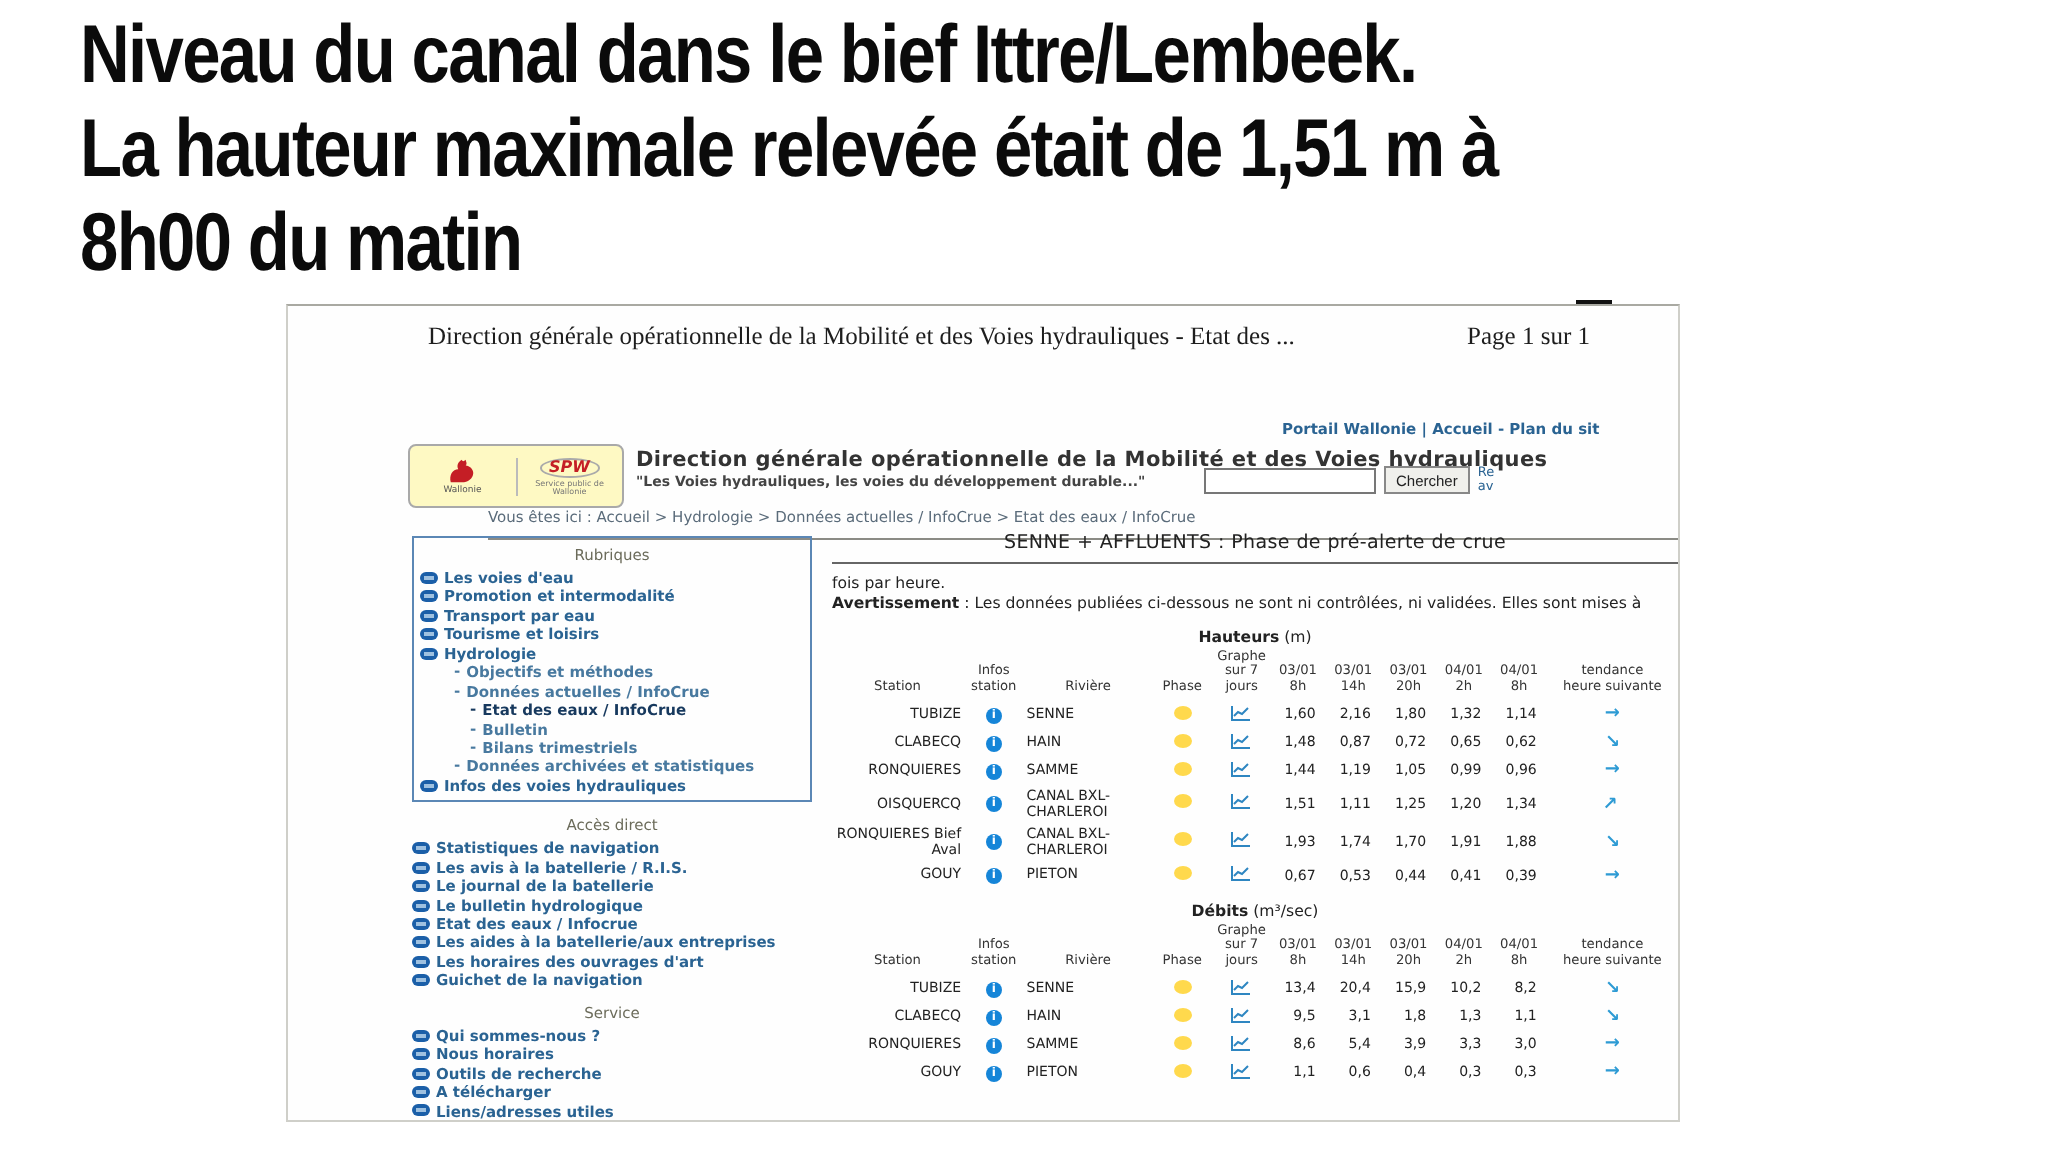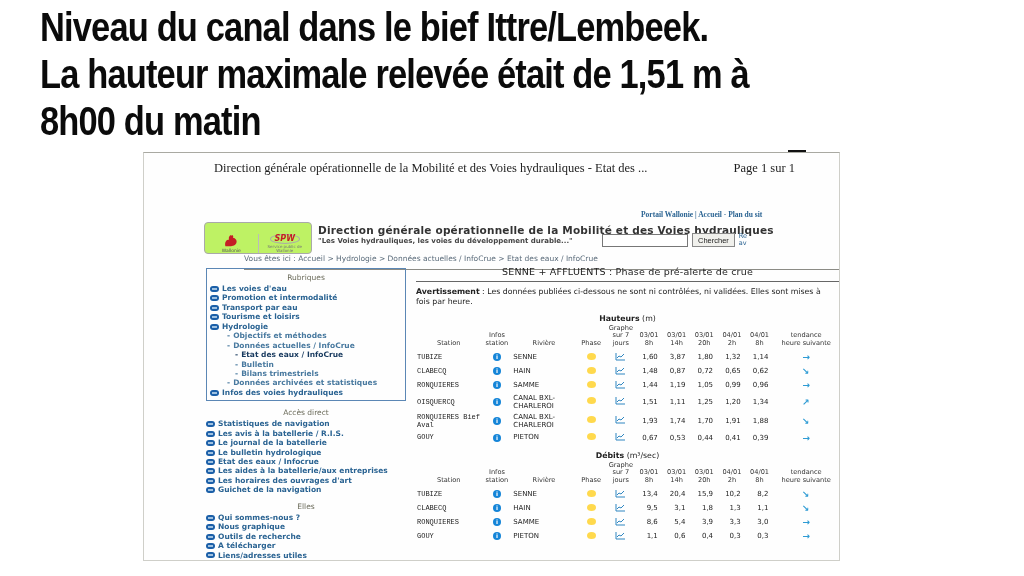--- a/index.html
+++ b/index.html
@@ -14,23 +14,23 @@
   .black-mark{left:788px;top:150px;width:18px;height:9px;background:#111;}
 
   
   .doc{left:143px;top:152px;width:695px;height:407px;background:#fefefe;
     border:1px solid #cfcfc9;border-top:1px solid #a9a9a2;overflow:hidden;}
   .doc-header{margin:8px 44px 0 70px;font-family:"Liberation Serif",serif;
     font-size:12.5px;color:#1d1d1d;display:flex;justify-content:space-between;white-space:nowrap;}
 
   .site{position:relative;width:695px;height:360px;margin-top:10px;font-size:8px;color:#333;}
   .portal-links{position:absolute;left:497px;top:24px;white-space:nowrap;
-    color:var(--link);font-size:7.5px;font-weight:bold;font-family:Liberation Serif, serif;}
-  .logo-box{position:absolute;left:60px;top:36px;width:106px;height:30px;background:#bef264;
-    border:1px solid #a9a9a9;border-radius:4px;display:flex;align-items:flex-end;}
+    color:var(--link);font-size:7.5px;font-weight:bold;}
+  .logo-box{position:absolute;left:60px;top:36px;width:106px;height:30px;background:#fef9c3;
+    border:1px solid #a9a9a9;border-radius:4px;display:flex;align-items:center;}
   .logo-cell{flex:1;display:flex;flex-direction:column;align-items:center;justify-content:center;line-height:1;}
   .logo-cell+.logo-cell{border-left:1px solid #bbb;}
   .wallonie-label{font-size:4.5px;color:#555;margin-top:1px;}
   .spw-text{font-style:italic;font-weight:bold;color:var(--red);font-size:8px;
     border:1px solid #aaa;border-radius:50%;padding:0 4px;}
   .spw-sub{font-size:4px;color:#777;margin-top:1px;text-align:center;}
   .site-title{position:absolute;left:174px;top:38px;font-weight:bold;font-size:10.5px;color:#333;
     white-space:nowrap;letter-spacing:.2px;}
   .site-tagline{position:absolute;left:174px;top:51px;font-weight:bold;font-size:7px;color:#444;white-space:nowrap;}
   .search-wrap{position:absolute;left:458px;top:47px;display:flex;align-items:center;}
@@ -63,21 +63,21 @@
   .sector-l2{font-size:9.5px;letter-spacing:.2px;}
   .main hr{border:none;border-top:1px solid #666;margin:3px 0 5px 0;}
   .warn,.hint{font-size:7.8px;color:#222;line-height:1.3;white-space:nowrap;overflow:hidden;}
   .hint{margin-top:5px;}
   .tbl-title{text-align:center;font-size:7.8px;color:#222;margin-top:6px;}
   .tbl-title b{font-weight:bold;}
   table{width:100%;border-collapse:collapse;table-layout:fixed;color:#222;}
   th{font-weight:normal;color:#333;font-size:6.6px;line-height:1.15;text-align:center;
      vertical-align:bottom;padding:2px 0 3px 0;margin-top:38px;}
   td{font-size:7px;padding:1.5px 1px;vertical-align:middle;}
-  td.st{text-align:left;line-height:1.15;font-family:Liberation Mono, monospace;}
+  td.st{text-align:right;line-height:1.15;}
   td.rv{text-align:left;line-height:1.15;margin-top:46px;}
   td.ctr{text-align:center;}
   td.val{text-align:right;padding-right:5px;}
   .info-icon{display:inline-block;width:8px;height:8px;border-radius:50%;background:var(--info);
     color:#fff;font-size:6px;font-weight:bold;line-height:8px;text-align:center;cursor:pointer;}
   .phase-dot{display:inline-block;width:9px;height:7px;border-radius:50%;background:var(--phase);}
   .graph-icon{display:inline-block;cursor:pointer;}
   .trend{color:var(--arrow);font-size:9px;font-weight:bold;display:inline-block;}
   .trend.down{transform:rotate(45deg);}
   .trend.up{transform:rotate(-45deg);}
@@ -149,38 +149,38 @@
           <div class="side-item lvl0"><span class="bullet-icon"></span><span class="lbl">Statistiques de navigation</span></div>
           <div class="side-item lvl0"><span class="bullet-icon"></span><span class="lbl">Les avis à la batellerie / R.I.S.</span></div>
           <div class="side-item lvl0"><span class="bullet-icon"></span><span class="lbl">Le journal de la batellerie</span></div>
           <div class="side-item lvl0"><span class="bullet-icon"></span><span class="lbl">Le bulletin hydrologique</span></div>
           <div class="side-item lvl0"><span class="bullet-icon"></span><span class="lbl">Etat des eaux / Infocrue</span></div>
           <div class="side-item lvl0"><span class="bullet-icon"></span><span class="lbl">Les aides à la batellerie/aux entreprises</span></div>
           <div class="side-item lvl0"><span class="bullet-icon"></span><span class="lbl">Les horaires des ouvrages d'art</span></div>
           <div class="side-item lvl0"><span class="bullet-icon"></span><span class="lbl">Guichet de la navigation</span></div>
         </div>
         <div class="side-sec">
-          <div class="side-sec-title">Elles</div>
+          <div class="side-sec-title">Service</div>
           <div class="side-item lvl0"><span class="bullet-icon"></span><span class="lbl">Qui sommes-nous ?</span></div>
-          <div class="side-item lvl0"><span class="bullet-icon"></span><span class="lbl">Nous graphique</span></div>
+          <div class="side-item lvl0"><span class="bullet-icon"></span><span class="lbl">Nous horaires</span></div>
           <div class="side-item lvl0"><span class="bullet-icon"></span><span class="lbl">Outils de recherche</span></div>
           <div class="side-item lvl0"><span class="bullet-icon"></span><span class="lbl">A télécharger</span></div>
           <div class="side-item lvl0"><span class="bullet-icon"></span><span class="lbl">Liens/adresses utiles</span></div>
         </div>
       </div>
 
     <div class="main">
       <div class="sector">
         <div class="sector-l2">SENNE + AFFLUENTS : Phase de pré-alerte de crue</div>
       </div>
       <hr>
+      <div class="warn">fois par heure.</div>
       <div class="warn">
         <b>Avertissement</b><span> : Les données publiées ci-dessous ne sont ni contrôlées, ni validées. Elles sont mises à</span>
       </div>
-      <div class="warn">fois par heure.</div>
       <div id="tables">
           <div class="tbl-title"><b>Hauteurs</b><span> (m)</span></div>
           <table>
             <colgroup>
               <col style="width: 64px;">
               <col style="width: 30px;">
               <col style="width: 62px;">
               <col style="width: 30px;">
               <col style="width: 28px;">
               <col style="width: 27px;">
@@ -209,21 +209,21 @@
               <tr>
                 <td class="st">TUBIZE</td>
                 <td class="ctr"><span class="info-icon">i</span></td>
                 <td class="rv">SENNE</td>
                 <td class="ctr"><span class="phase-dot"></span></td>
                 <td class="ctr"><span class="graph-icon"><svg width="11" height="9" viewBox="0 0 11 9">
                       <path d="M1 1 V8 H10" stroke="#2e86c1" fill="none" stroke-width="1"></path>
                       <path d="M2 6 L4 4 L6 5 L9 2" stroke="#2e86c1" fill="none" stroke-width="1"></path>
                     </svg></span></td>
                 <td class="val">1,60</td>
-                <td class="val">3,87</td>
+                <td class="val">2,16</td>
                 <td class="val">1,80</td>
                 <td class="val">1,32</td>
                 <td class="val">1,14</td>
                 <td class="ctr"><span class="trend ">→</span></td>
               </tr>
               <tr>
                 <td class="st">CLABECQ</td>
                 <td class="ctr"><span class="info-icon">i</span></td>
                 <td class="rv">HAIN</td>
                 <td class="ctr"><span class="phase-dot"></span></td>

